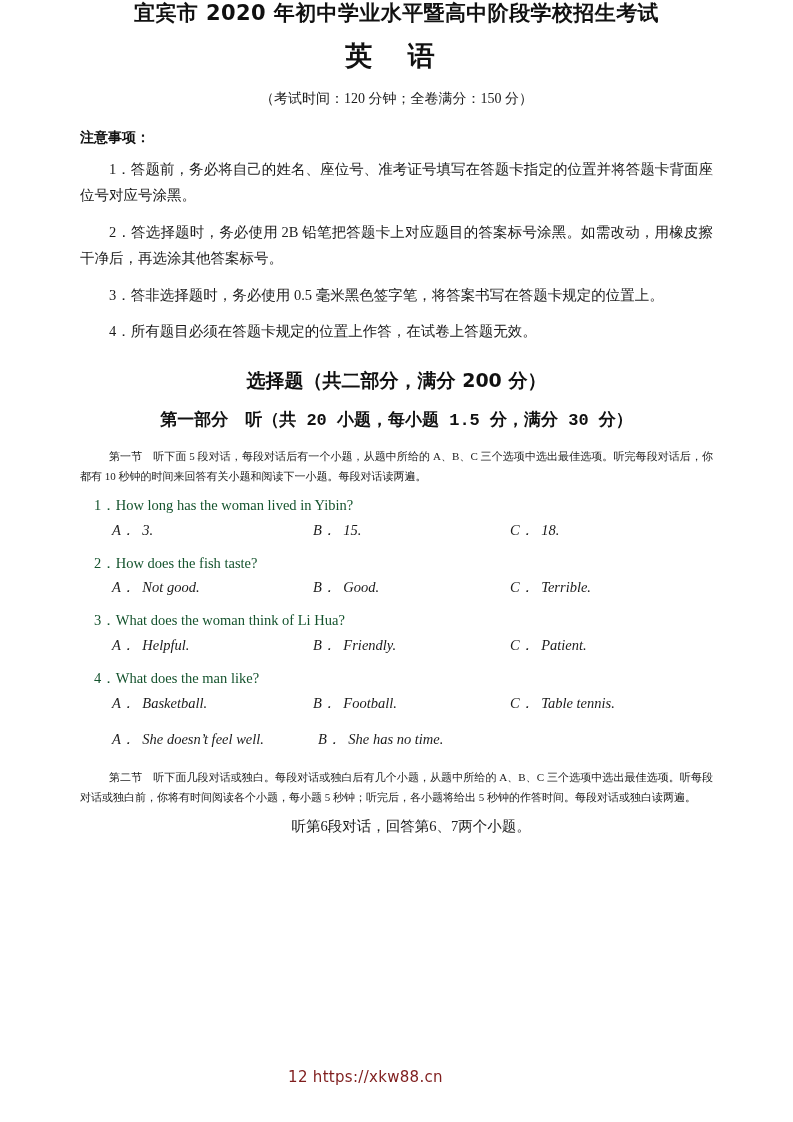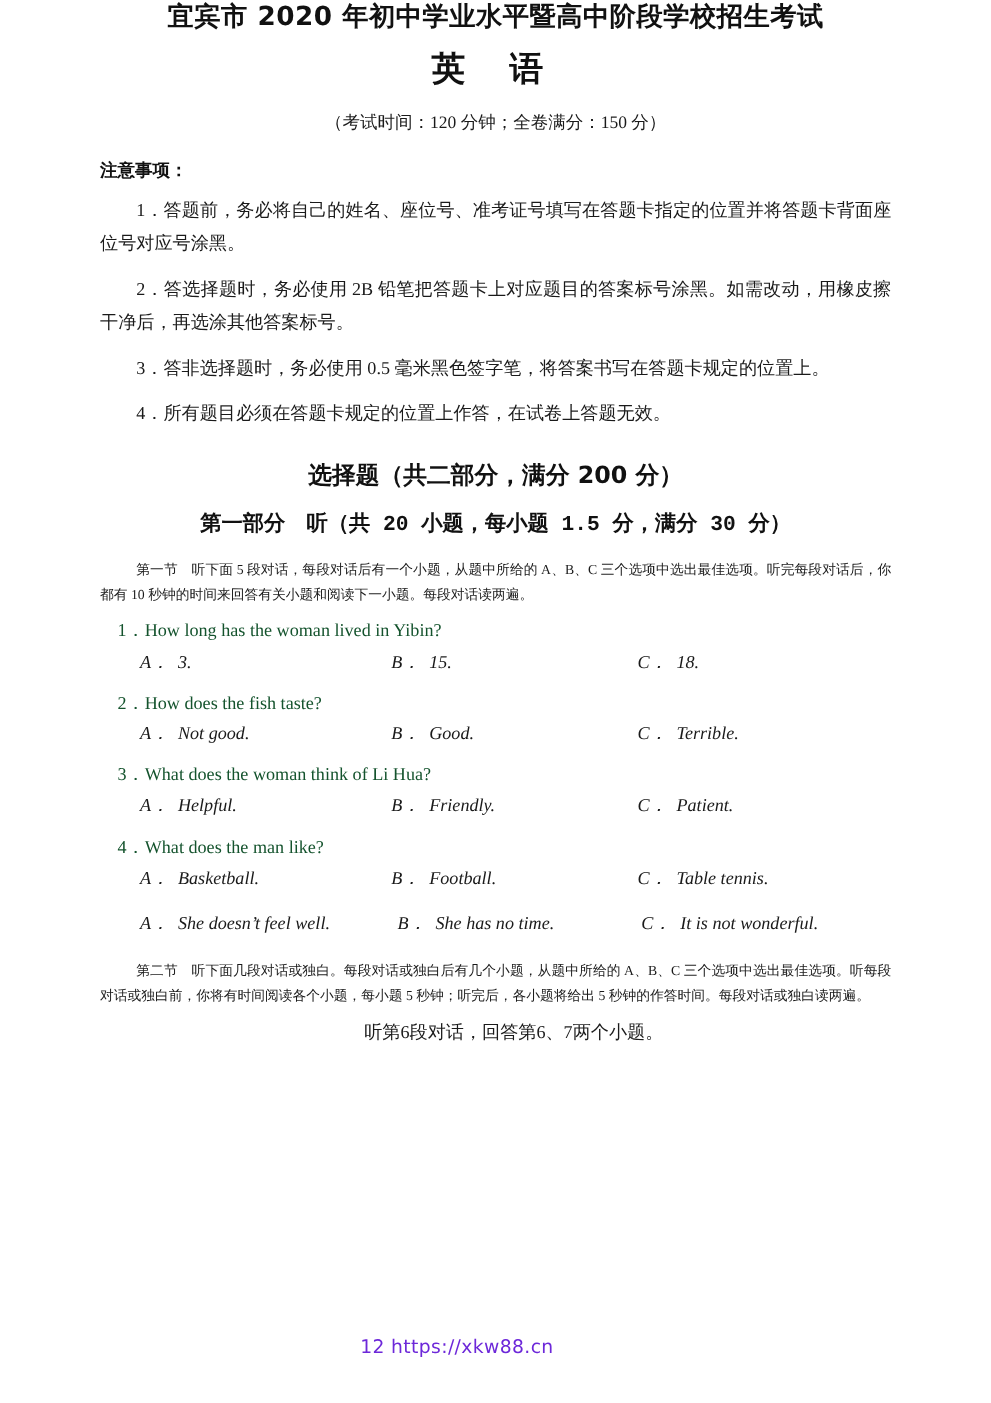--- a/index.html
+++ b/index.html
@@ -161,21 +161,21 @@
 
   
   .footer {
     position: absolute;
     left: 0;
     top: 1068px;
     width: 731px;
     text-align: center;
     font-family: "DejaVu Sans", "Liberation Sans", sans-serif;
     font-size: 15px;
-    color: #6d28d9;
+    color: #7f1d1d;
     letter-spacing: 0.3px;
   }
 </style>
 </head>
 <body>
 
 <div class="page">
 
   <h1 class="doc-title">宜宾市 2020 年初中学业水平暨高中阶段学校招生考试</h1>
 
@@ -241,21 +241,20 @@
         <span class="opt opt-a"><span class="opt-label">A．</span><span>Basketball.</span></span>
         <span class="opt opt-b"><span class="opt-label">B．</span><span>Football.</span></span>
         <span class="opt opt-c"><span class="opt-label">C．</span><span>Table tennis.</span></span>
       </div>
     </div>
 
     <div class="q-block">
       <div class="q-options">
         <span class="opt opt-a"><span class="opt-label">A．</span><span>She doesn’t feel well.</span></span>
         <span class="opt opt-b" style="left:238px;"><span class="opt-label">B．</span><span>She has no time.</span></span>
-        <span class="opt opt-c" style="left:433px;"><span class="opt-label">C．</span><span>It is not wonderful.</span></span>
       </div>
     </div>
 
   </div>
 
   <p class="sec-intro">第二节　听下面几段对话或独白。每段对话或独白后有几个小题，从题中所给的 A、B、C 三个选项中选出最佳选项。听每段对话或独白前，你将有时间阅读各个小题，每小题 5 秒钟；听完后，各小题将给出 5 秒钟的作答时间。每段对话或独白读两遍。</p>
 
   <p class="sec-note">听第6段对话，回答第6、7两个小题。</p>
 
 </div>

